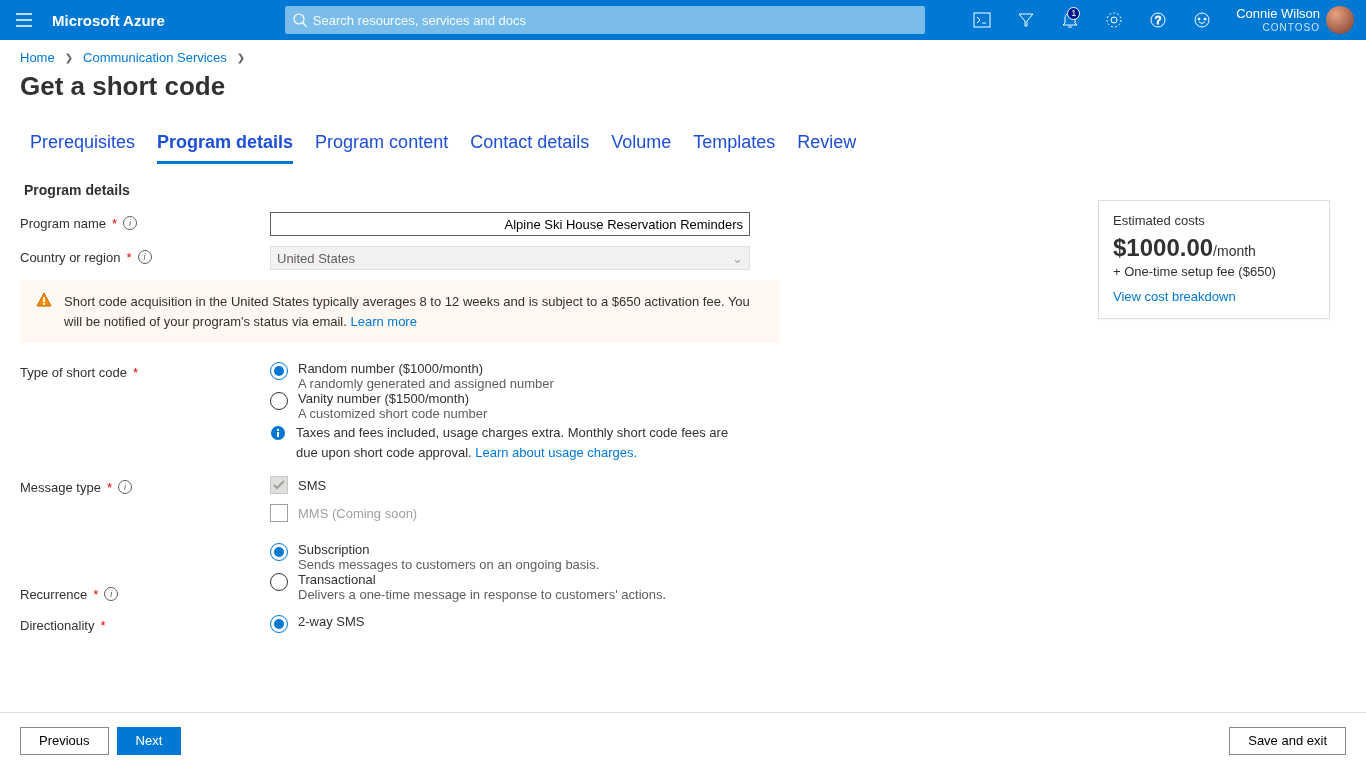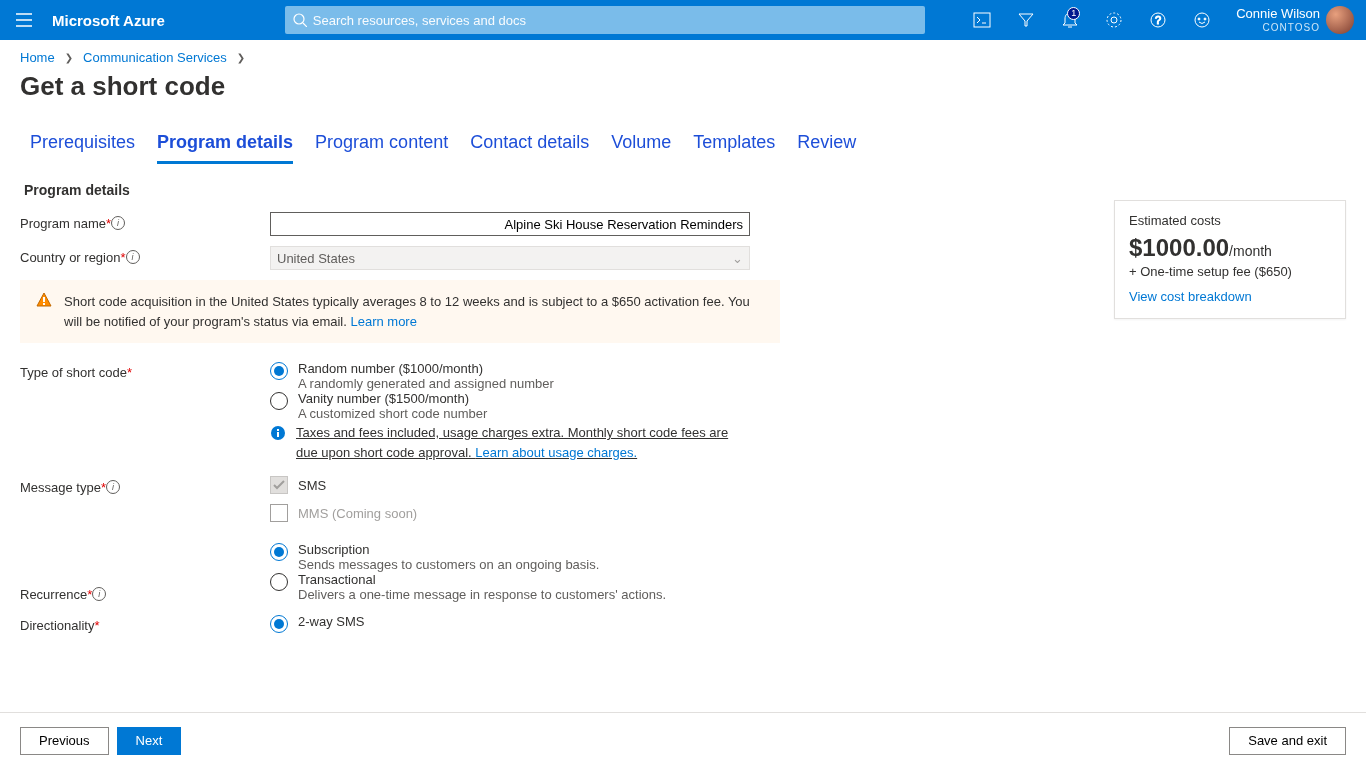--- a/index.html
+++ b/index.html
@@ -32,21 +32,21 @@
 
 .tabs { display:flex; gap:22px; padding: 30px 20px 0 30px; border-bottom:none; }
 .tab { font-size:18px; color:#1d4ed8; padding-bottom:8px; cursor:pointer; }
 .tab.active { font-weight:600; border-bottom:3px solid #0078d4; }
 
 
 .content { display:flex; padding: 18px 20px 0 20px; height: 540px; overflow:hidden; }
 .form-col { flex: 0 0 760px; overflow-y:auto; height: 100%; }
 .section-title { font-size:14px; font-weight:600; margin-bottom:14px; margin-left:4px; }
 .form-row { display:flex; margin-bottom:10px; }
-.form-label-col { width: 250px; display:flex; align-items:flex-start; padding-top:4px; font-size:13px; }
+.form-label-col { width: 250px; display:flex; align-items:flex-start; gap:6px; padding-top:4px; font-size:13px; }
 .req { color:#e00000; }
 .info-icon { width:14px; height:14px; border:1px solid #605e5c; border-radius:50%; display:inline-flex; align-items:center; justify-content:center; font-size:9px; color:#605e5c; font-style:italic; }
 .form-field-col { flex:1; max-width:480px; }
 .text-input { width:100%; height:24px; border:1px solid #605e5c; padding:2px 6px; font-size:13px; font-family:inherit;text-align:right; }
 .select-readonly { width:100%; height:24px; background:#f3f2f1; border:1px solid #e1dfdd; padding:2px 6px; display:flex; align-items:center; justify-content:space-between; color:#605e5c; font-size:13px;gap:8px; }
 .select-readonly .chev-d { color:#a19f9d; }
 
 .alert-box { background:#fff8f0; display:flex; padding:12px 16px; margin: 8px 0 18px 0; gap:12px; }
 .alert-box .icon-col svg { }
 .alert-box .txt { font-size:13px; line-height:1.5; }
@@ -54,34 +54,34 @@
 
 .radio-group { display:flex; flex-direction:column; }
 .radio-item { display:flex; gap:10px; align-items:flex-start; }
 .radio-outer { width:18px; height:18px; border:1px solid #323130; border-radius:50%; display:flex; align-items:center; justify-content:center; margin-top:1px; }
 .radio-outer.checked { border-color:#0078d4; }
 .radio-inner { width:10px; height:10px; border-radius:50%; background:#0078d4; }
 .radio-text { }
 .radio-text .rlabel { font-size:13px; color:#323130; }
 .radio-text .rdesc { font-size:13px; color:#605e5c; margin-top:0; }
 
-.info-inline { display:flex; gap:10px; margin-top:2px;text-decoration:underline; }
+.info-inline { display:flex; gap:10px; margin-top:2px; }
 .info-inline svg { flex:0 0 auto; margin-top:2px; }
 .info-inline .txt { font-size:13px; color:#323130; line-height:1.5; }
 .info-inline .txt a { color:#0078d4; text-decoration:none; }
 
 .check-item { display:flex; gap:10px; align-items:center; margin-bottom:10px; }
 .chkbox { width:18px; height:18px; border:1px solid #a19f9d; background:#fff; display:flex; align-items:center; justify-content:center; }
 .chkbox.disabled-checked { background:#e1dfdd; border-color:#c8c6c4; }
 .chkbox.disabled-checked svg { stroke:#a19f9d; }
 .chk-label { font-size:13px; color:#323130; }
 .chk-label.disabled { color:#a19f9d; }
 
 
-.costs-card { position:absolute; right:20px; top:200px; width:232px; border:1px solid #e1dfdd; padding:12px 14px 14px 14px; box-shadow:0 1px 2px rgba(0,0,0,0.05); background:#fff; }
+.costs-card { position:absolute; right:36px; top:200px; width:232px; border:1px solid #e1dfdd; padding:12px 14px 14px 14px; box-shadow:0 1px 2px rgba(0,0,0,0.05); background:#fff; }
 .costs-card .ct-title { font-size:13px; color:#323130; margin-bottom:6px; }
 .costs-card .ct-price { font-size:24px; font-weight:600; }
 .costs-card .ct-price .per { font-size:14px; font-weight:400; }
 .costs-card .ct-setup { font-size:13px; color:#323130; margin-top:2px; }
 .costs-card .ct-link { color:#0078d4; font-size:13px; margin-top:10px; display:block; cursor:pointer; }
 
 
 .footer { position:absolute; bottom:0; left:0; right:0; height:56px; border-top:1px solid #e1dfdd; display:flex; align-items:center; padding:0 20px; background:#fff; }
 .btn { height:28px; padding:0 18px; font-size:13px; cursor:pointer; }
 .btn-default { background:#fff; border:1px solid #8a8886; }

